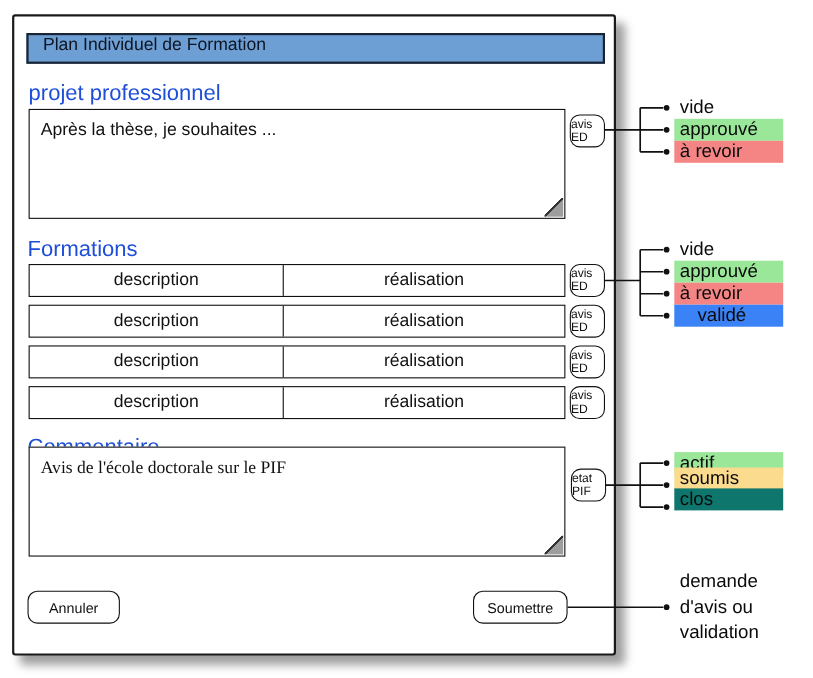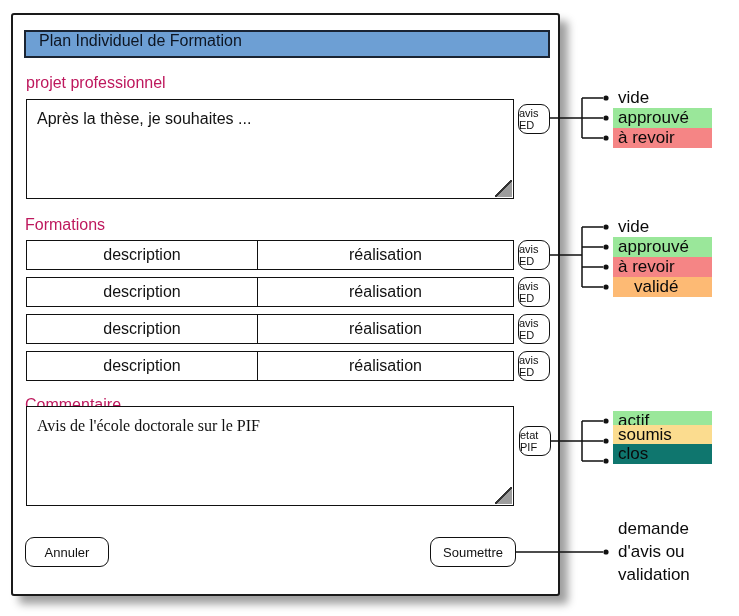--- a/index.html
+++ b/index.html
@@ -13,21 +13,21 @@
     left:11px;top:13px;width:549px;height:583px;background:#fff;
     border:2px solid #1a1a1a;border-radius:3px;
     box-shadow:8px 8px 9px rgba(0,0,0,0.38);
     box-sizing:border-box;
   }
   #titlebar{
     left:24px;top:30px;width:526px;height:28px;box-sizing:border-box;
     border:2px solid #1a2433;display:flex;
     padding-left:13px;font-size:16px;color:#0d1522;
   }
-  .sec-label{font-size:16px;color:#be185d;white-space:nowrap;}
+  .sec-label{font-size:20px;color:#1d4ed8;white-space:nowrap;}
   .ta{
     left:26px;width:488px;height:100px;box-sizing:border-box;background:#fff;
     border:1.5px solid #111;
   }
   .ta .ta-text{position:absolute;left:10px;top:9px;font-size:16px;line-height:20px;white-space:nowrap;}
   .grip{
     position:absolute;right:1px;bottom:1px;width:17px;height:17px;
     background:linear-gradient(to bottom right, transparent 46%, #333 46%, #333 54%, #9d9d9d 54%);
   }
   .badge{
@@ -133,21 +133,21 @@
   <div class="btn" style="left:430px;top:537px;width:86px;">Soumettre</div>
   <div class="btn" style="left:25px;top:537px;width:84px;">Annuler</div>
 
   <div class="legend-item" style="top: 88px; background-color: transparent;">vide</div>
   <div class="legend-item" style="top: 108px; background-color: rgb(154, 231, 154);">approuvé</div>
   <div class="legend-item" style="top: 128px; background-color: rgb(245, 133, 133);">à revoir</div>
 
   <div class="legend-item" style="top: 217px; background-color: transparent;">vide</div>
   <div class="legend-item" style="top: 237px; background-color: rgb(154, 231, 154);">approuvé</div>
   <div class="legend-item" style="top: 257px; background-color: rgb(245, 133, 133);">à revoir</div>
-  <div class="legend-item" style="top: 277px; background-color: #fdba74; padding-left: 21px;">validé</div>
+  <div class="legend-item" style="top: 277px; background-color: #3b82f6; padding-left: 21px;">validé</div>
 
   <div class="legend-item" style="top: 411px; background-color: rgb(154, 231, 154);">actif</div>
   <div class="legend-item" style="top: 425px; background-color: rgb(251, 220, 143);">soumis</div>
   <div class="legend-item" style="top: 444px; background-color: #0f766e;">clos</div>
 
   <div id="submit-note">
     <div>demande</div>
     <div>d'avis ou</div>
     <div>validation</div>
   </div>

